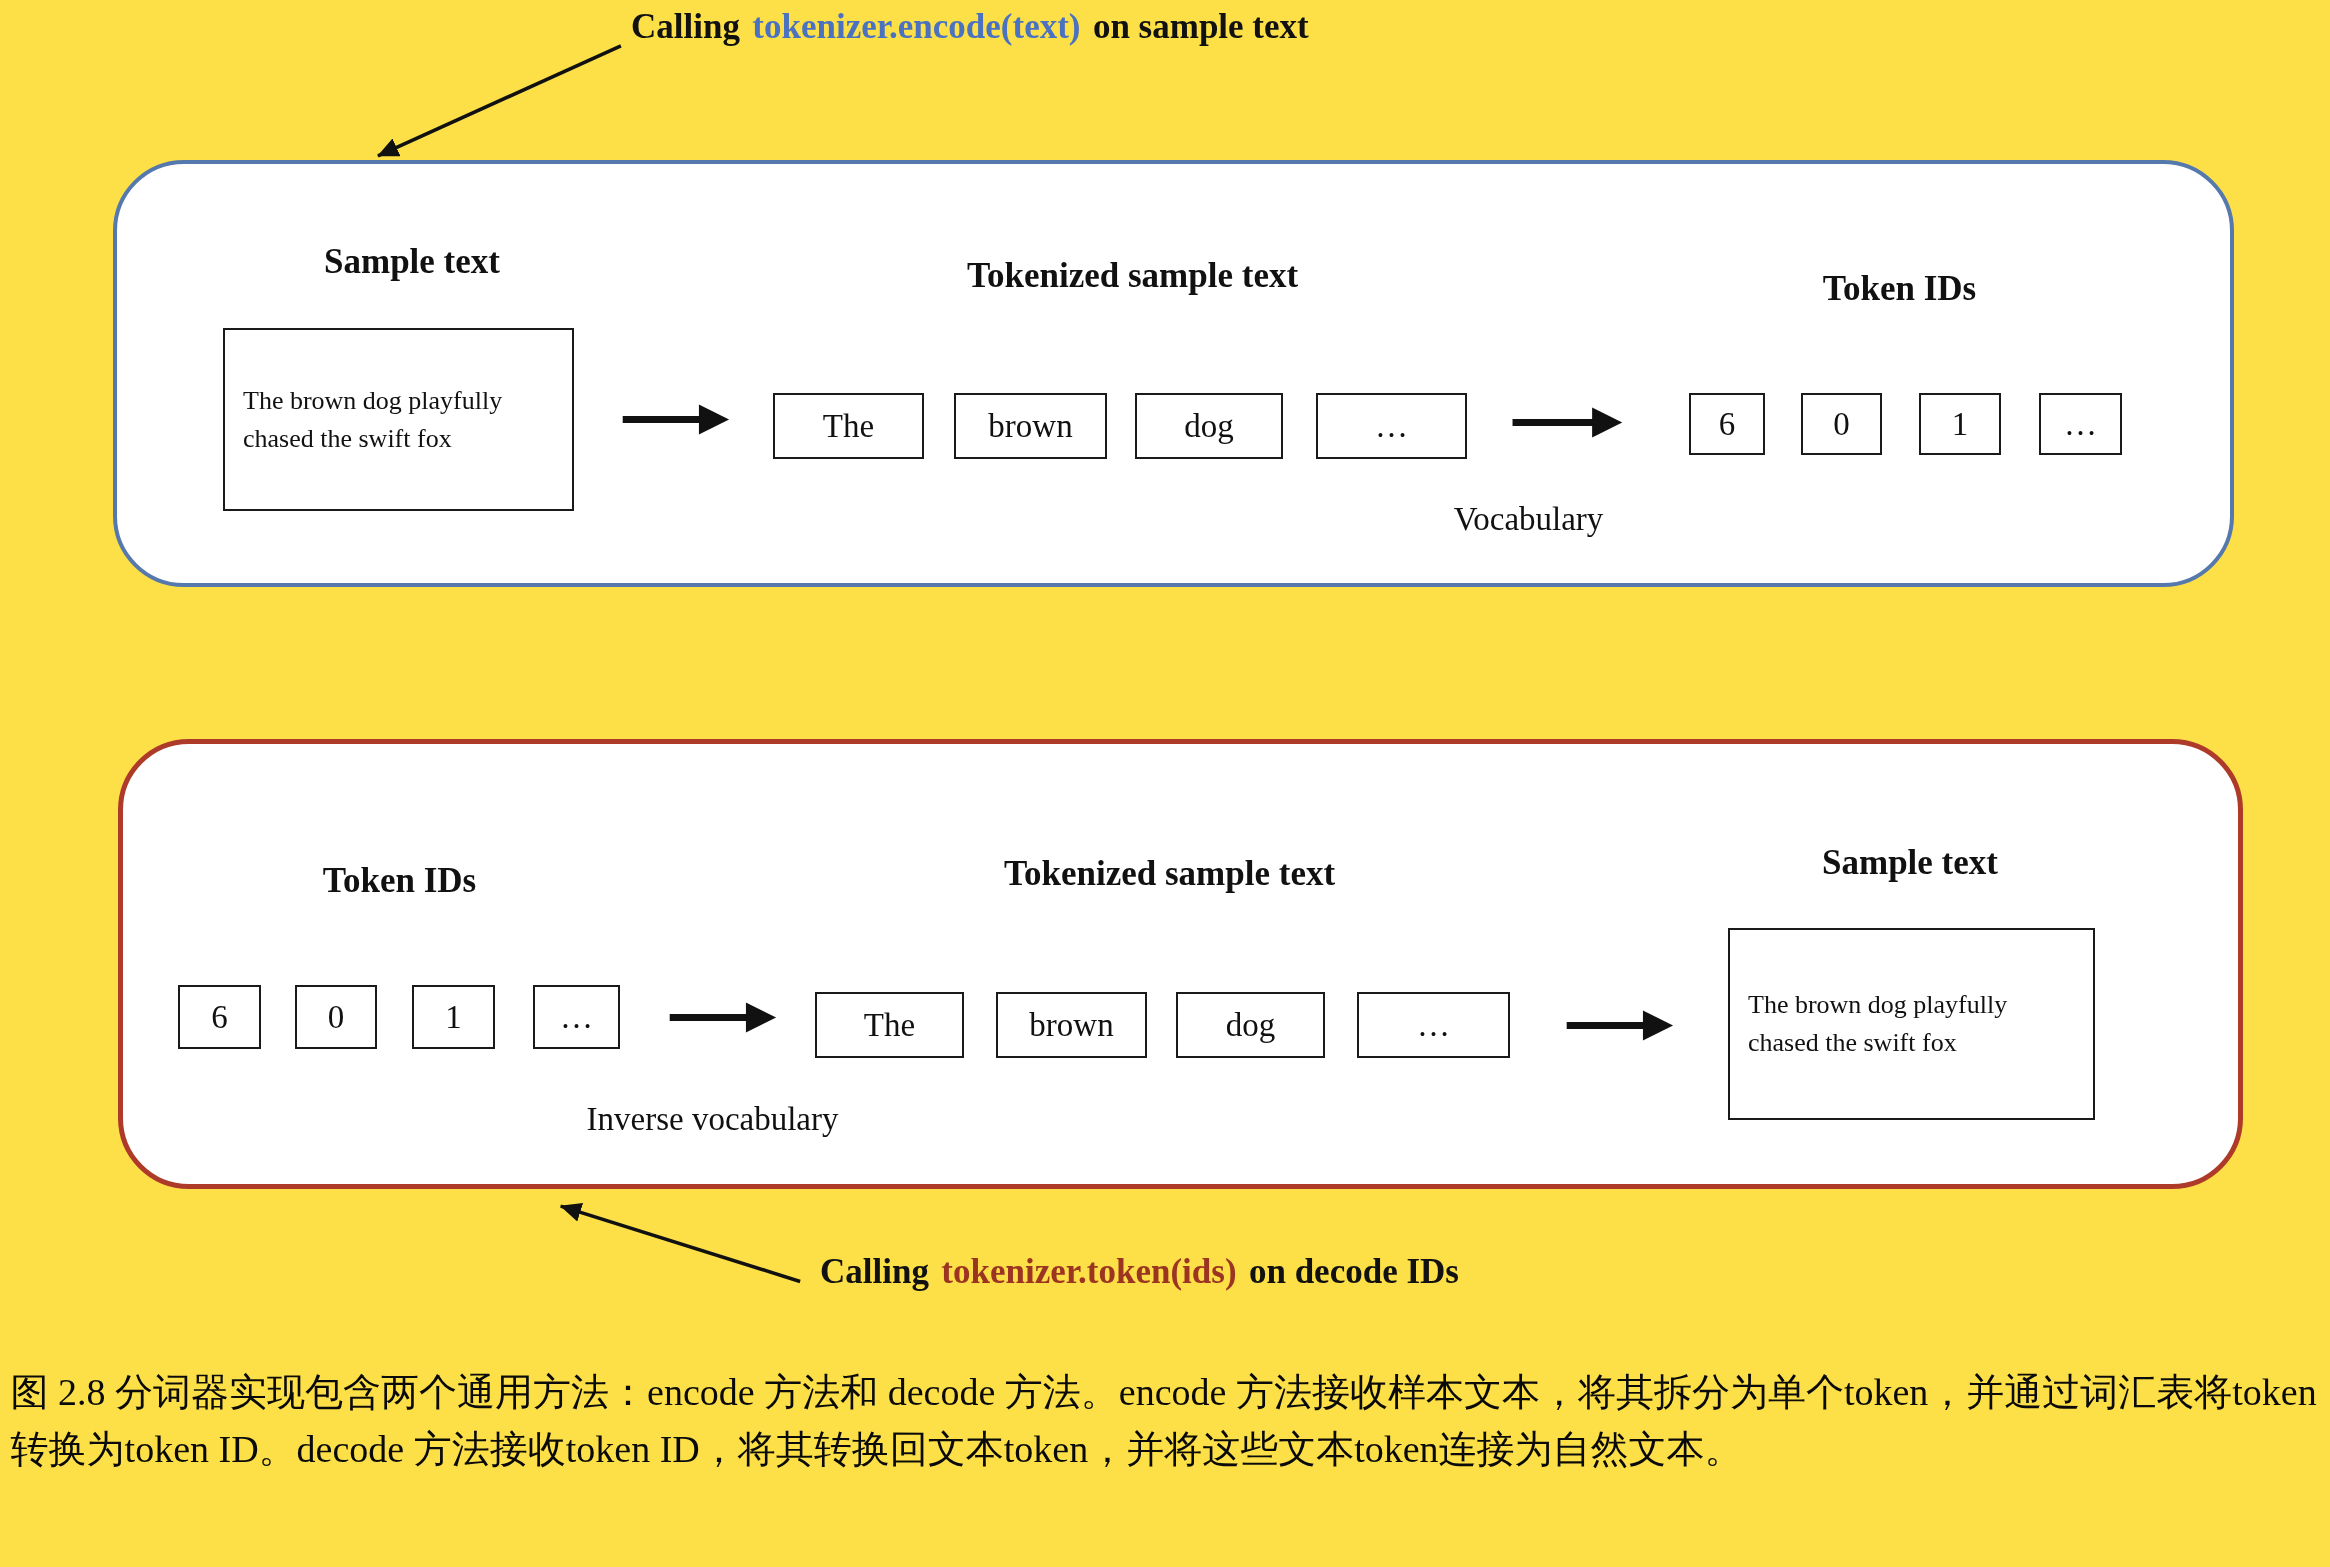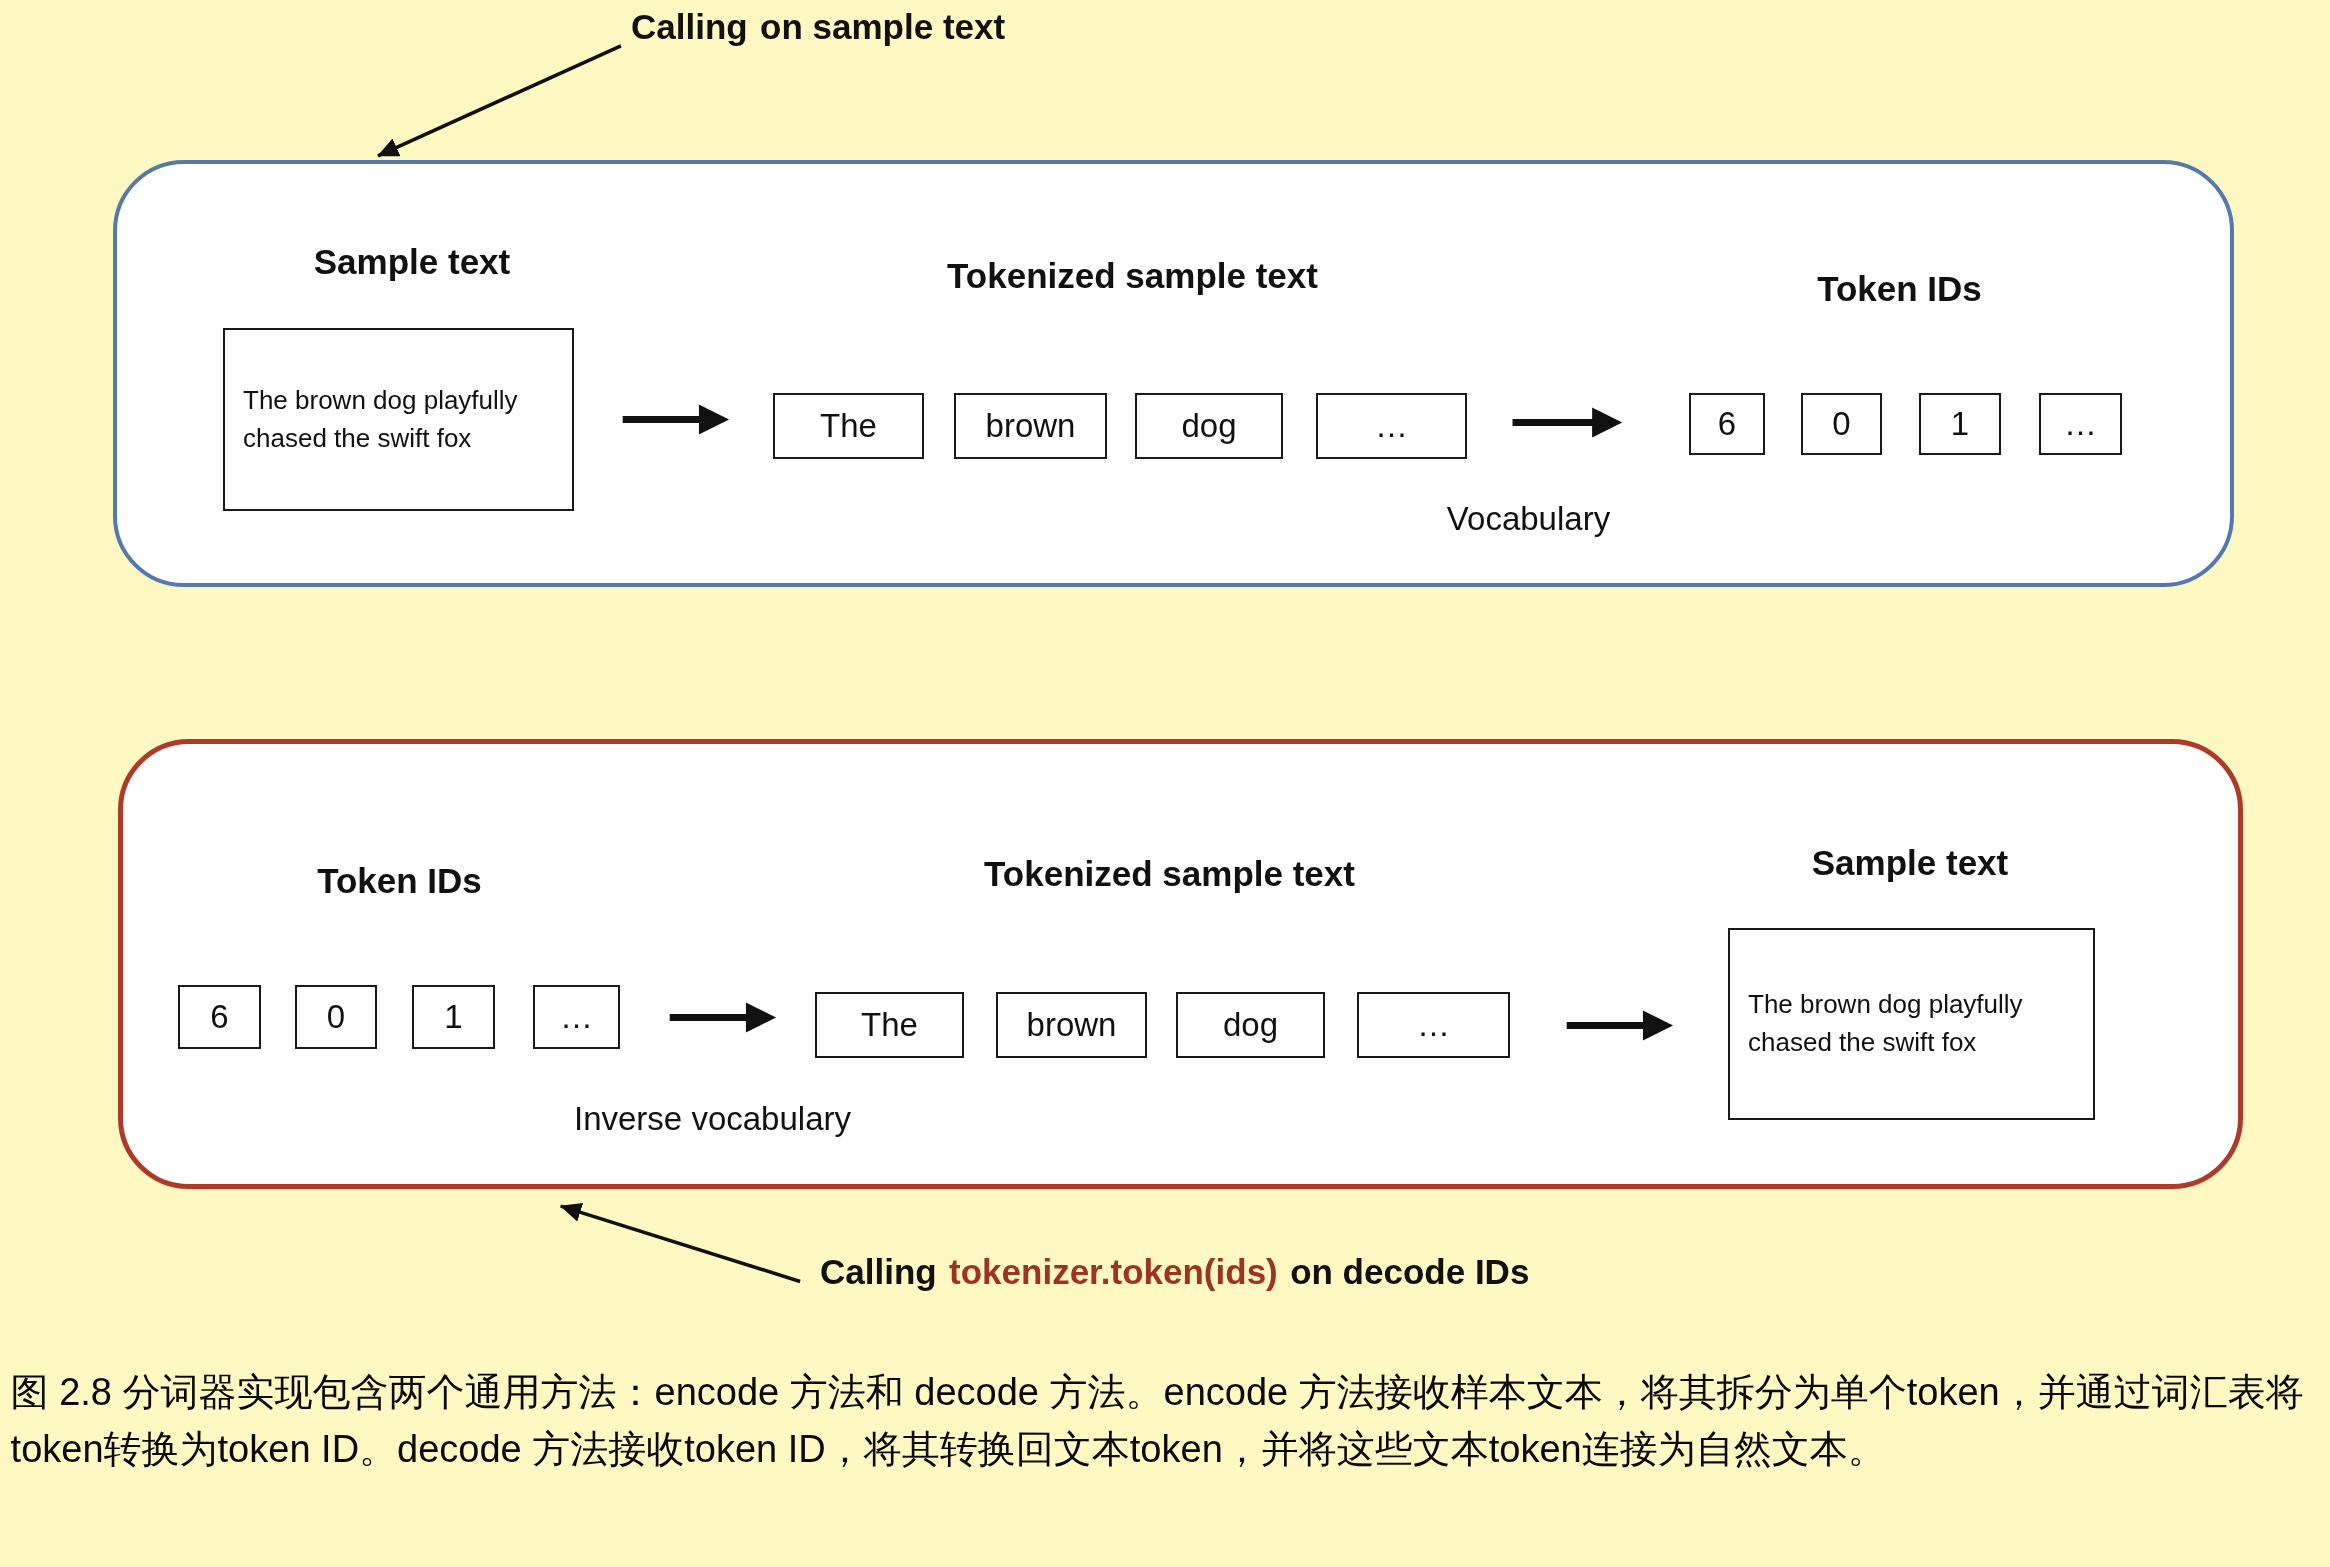--- a/index.html
+++ b/index.html
@@ -1,22 +1,22 @@
 <!DOCTYPE html>
 <html style="font-size:14px"><head>
 <meta charset="utf-8">
 <style>
   * { margin: 0; padding: 0; box-sizing: border-box; }
   html, body { background: #ffffff; }
   .page {
     position: relative;
     width: 2330px;
     height: 1568px;
-    background: #fef9c3;
-    font-family: Liberation Sans, sans-serif;
+    background: #fde047;
+    font-family: Liberation Serif, serif;
     color: #111111;
     overflow: hidden;
   }
   .abs { position: absolute; }
   .annotation {
     position: absolute;
     display: flex;
     gap: 12.4px;
     font-size: 35px;
     font-weight: 700;
@@ -82,20 +82,21 @@
   <svg width="0" height="0" style="position:absolute">
     <defs>
       <marker id="ah" markerUnits="userSpaceOnUse" markerWidth="28" markerHeight="24" refX="23" refY="11" orient="auto">
         <path d="M0,0 L24,11 L0,22 Z" fill="#111111"></path>
       </marker>
     </defs>
   </svg>
 
   <div class="annotation" style="left:631px; top:7px;">
     <span>Calling</span>
+    <span class="code-blue">tokenizer.encode(text)</span>
     <span>on sample text</span>
   </div>
 
   <svg class="abs" style="left:362px; top:37px;" width="266" height="133" viewBox="0 0 300 150">
     <line x1="292" y1="10" x2="18" y2="134" stroke="#111111" stroke-width="4" marker-end="url(#ah)"></line>
   </svg>
 
   <div class="flow-box blue" style="left:113px; top:160px; width:2121px; height:427px;">
 
     <div class="heading" style="left:82px; top:78px; width:426px;">Sample text</div>

